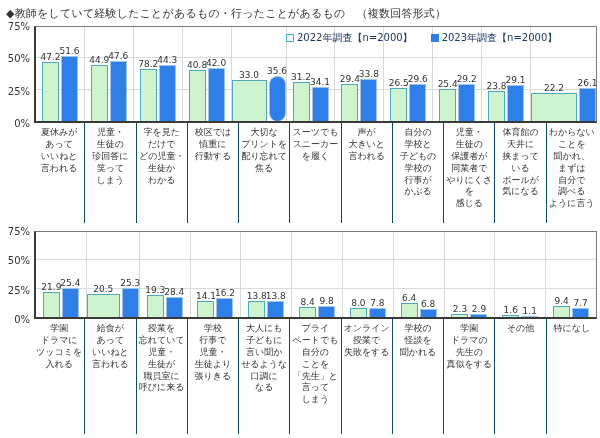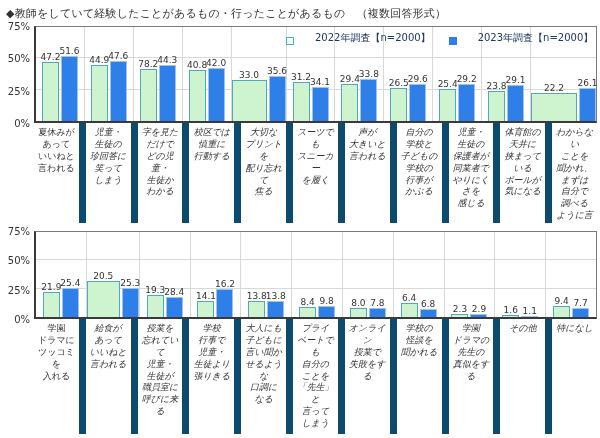--- a/index.html
+++ b/index.html
@@ -42,32 +42,32 @@
   .bar.s0{background:#cdf3cf;border:1px solid #4fa8bf;border-bottom:none;}
   .bar.s1{background:#2e7fe8;border:1px solid #9dc3e6;border-bottom:none;}
   .bar .val{
     position:absolute;bottom:calc(100% + 1px);left:50%;transform:translateX(-50%);
     font-size:9px;color:#333;white-space:nowrap;line-height:1;
   }
   .legend{
     position:absolute;top:4px;left:250px;display:flex;gap:18px;
     font-size:10px;color:#1f3864;align-items:center;z-index:2;background:transparent;
   }
-  .legend-item{display:flex;align-items:flex-end;gap:21px;white-space:nowrap;}
+  .legend-item{display:flex;align-items:center;gap:3px;white-space:nowrap;}
   .swatch{width:8px;height:8px;flex:none;display:inline-block;box-sizing:border-box;}
   .swatch.s2022{background:#f2fcf4;border:1px solid #45b0cc;}
   .swatch.s2023{background:#2e7fe8;}
   .cats{
     display:flex;margin-left:34px;box-sizing:border-box;
   }
   .cat{
     flex:1 1 0;box-sizing:border-box;text-align:center;padding-top:4px;
     font-size:9px;line-height:1.32;color:#333;white-space:pre-line;overflow:hidden;
   }
-  .cat:not(:first-child){border-left:7px solid #0c4a6e;font-style:italic;}
+  .cat:not(:first-child){border-left:1px solid #0c4a6e;}
   .cats.top{height:100px;}
   .cats.bottom{height:115px;}
   .plot.top{height:97px;}
   .plot.bottom{height:88px;}
   .gap{height:8px;}
 </style>
 </head>
 <body>
 
 <div class="page">
@@ -123,21 +123,21 @@
               <span class="val">40.8</span>
             </div>
             <div class="bar s1" style="height: 53px;">
               <span class="val">42.0</span>
             </div>
           </div>
           <div class="group">
             <div class="bar s0" style="height: 41px; padding-left: 33px;">
               <span class="val">33.0</span>
             </div>
-            <div class="bar s1" style="height: 45px;">
+            <div class="bar s1" style="height: 45px; border-radius: 8px;">
               <span class="val">35.6</span>
             </div>
           </div>
           <div class="group">
             <div class="bar s0" style="height: 39px;">
               <span class="val">31.2</span>
             </div>
             <div class="bar s1" style="height: 34px;">
               <span class="val">34.1</span>
             </div>
@@ -255,40 +255,40 @@
         <div class="groups">
           <div class="group">
             <div class="bar s0" style="height: 25px;">
               <span class="val">21.9</span>
             </div>
             <div class="bar s1" style="height: 29px;">
               <span class="val">25.4</span>
             </div>
           </div>
           <div class="group">
-            <div class="bar s0" style="height: 36px; padding-left: 31px;">
+            <div class="bar s0" style="height: 23px; padding-left: 31px;">
               <span class="val">20.5</span>
             </div>
             <div class="bar s1" style="height: 29px;">
               <span class="val">25.3</span>
             </div>
           </div>
           <div class="group">
             <div class="bar s0" style="height: 22px;">
               <span class="val">19.3</span>
             </div>
             <div class="bar s1" style="height: 20px;">
               <span class="val">28.4</span>
             </div>
           </div>
           <div class="group">
             <div class="bar s0" style="height: 16px;">
               <span class="val">14.1</span>
             </div>
-            <div class="bar s1" style="height: 28px;">
+            <div class="bar s1" style="height: 19px;">
               <span class="val">16.2</span>
             </div>
           </div>
           <div class="group">
             <div class="bar s0" style="height: 16px;">
               <span class="val">13.8</span>
             </div>
             <div class="bar s1" style="height: 16px;">
               <span class="val">13.8</span>
             </div>

